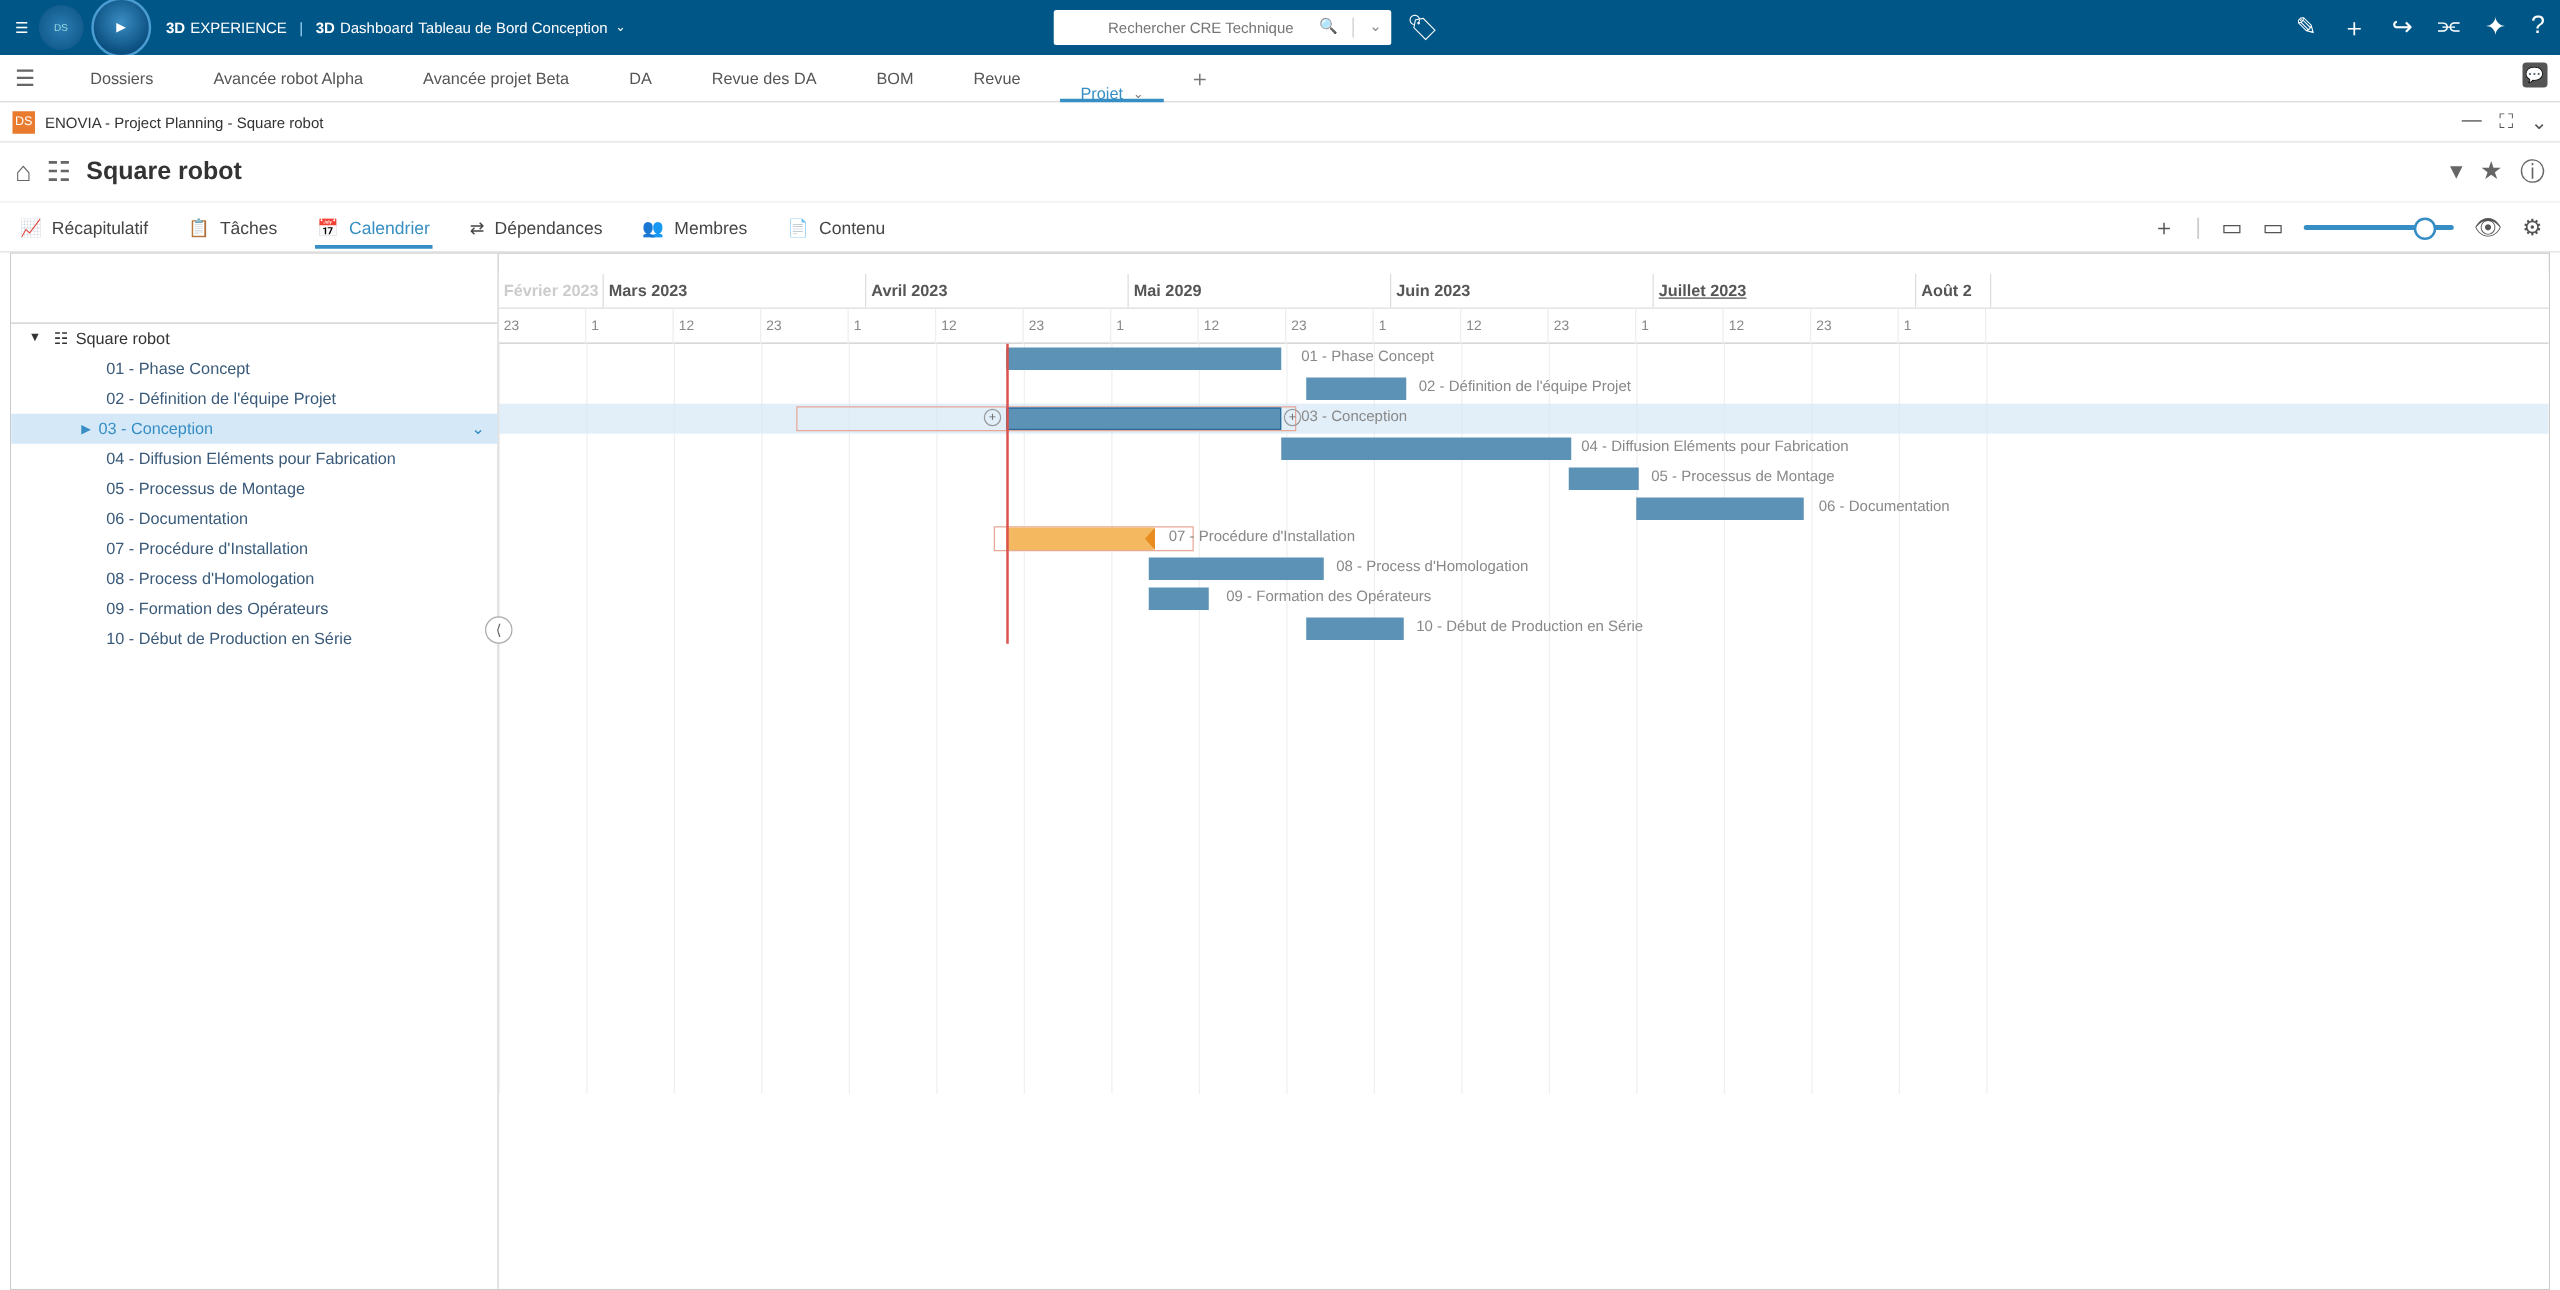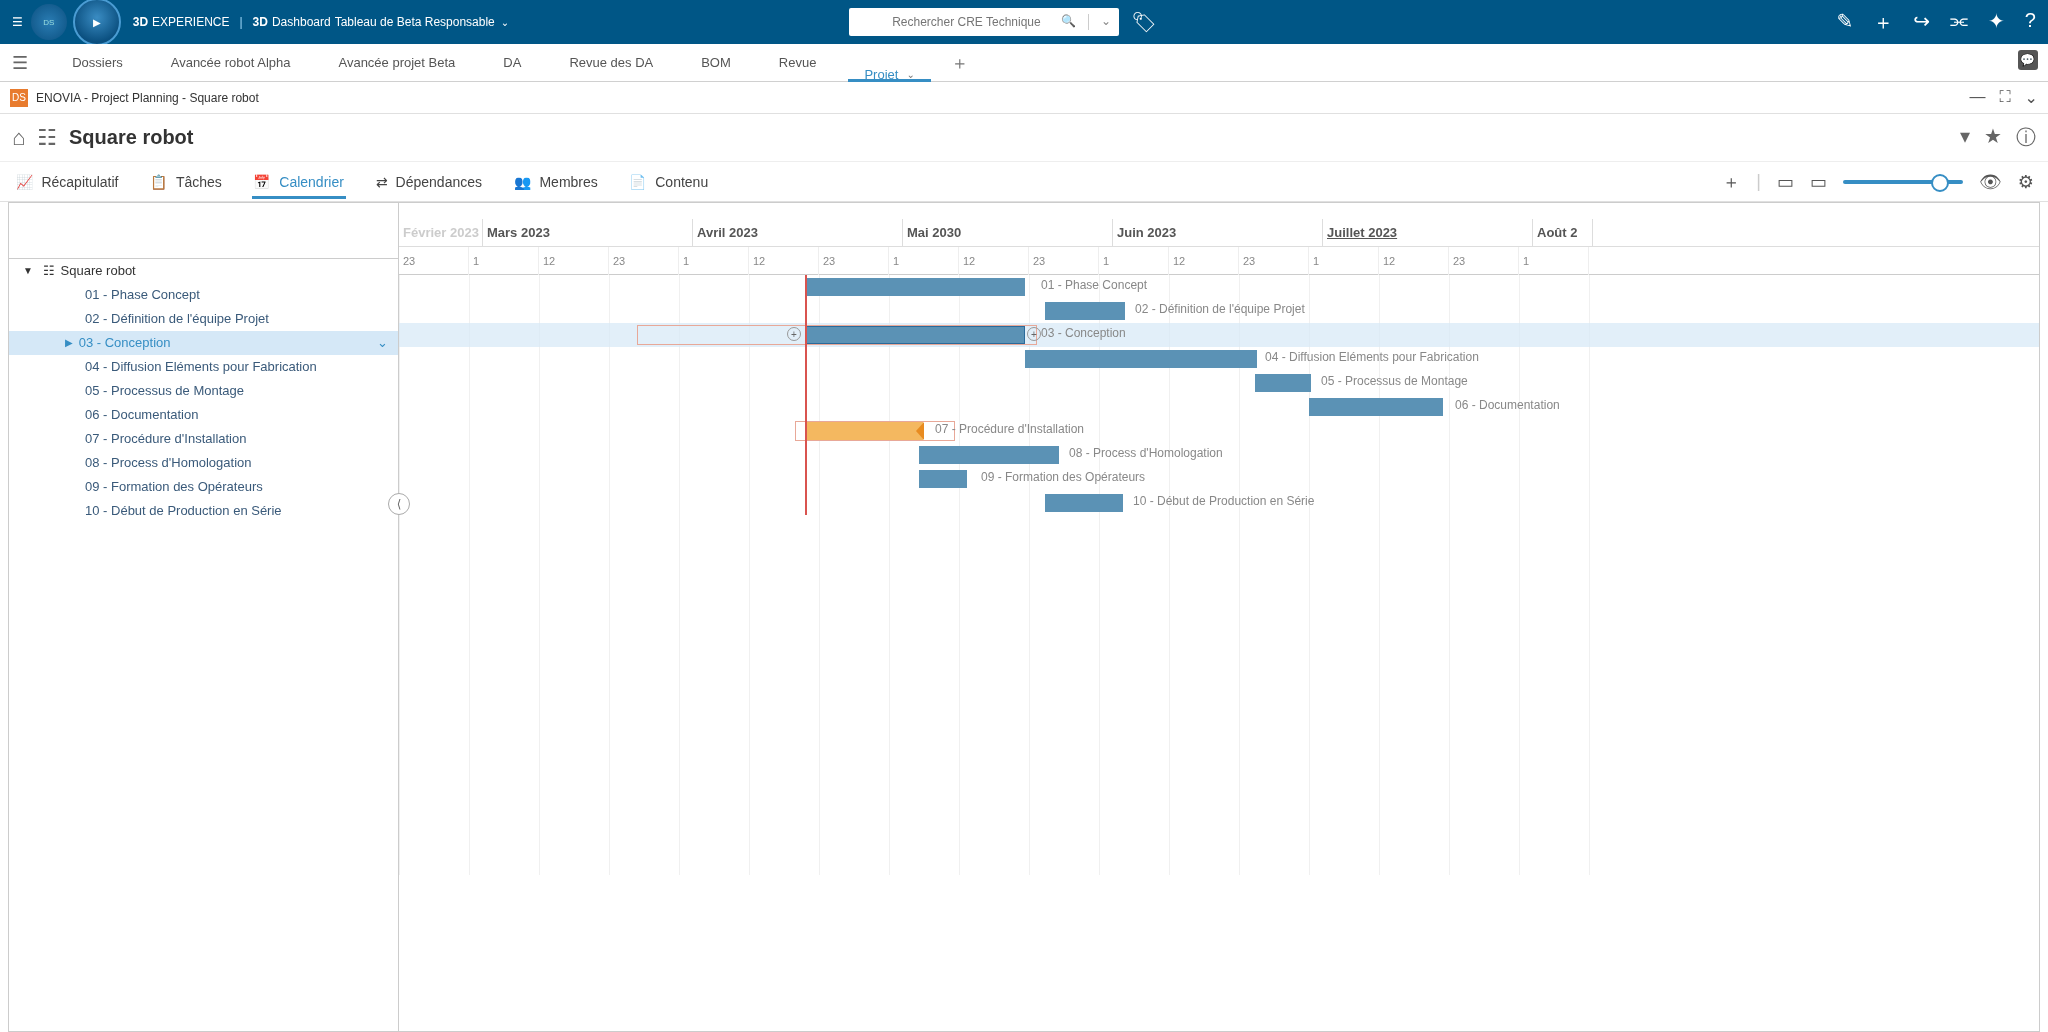--- a/index.html
+++ b/index.html
@@ -97,21 +97,21 @@
   <div class="logo-ds">DS</div>
   <div class="logo-compass"></div>
   <div class="brand">
     <b>3D</b>
       <span>EXPERIENCE</span>
     <span class="brand-sep">|</span>
     <b>3D</b>
       <span>Dashboard</span>
   </div>
   <div class="dashboard-name">
-    <span>Tableau de Beta Responsable</span>
+    <span>Tableau de Bord Conception</span>
       <span class="chev">⌄</span>
   </div>
   <div class="search-wrap">
     <div class="search-box">
       <input placeholder="Rechercher CRE Technique" style="">
       <span class="search-icons">
         <span>🔍</span>
         <span class="search-sep"></span>
         <span>⌄</span>
       </span>
@@ -225,21 +225,21 @@
       </div>
     <div class="collapse-handle">⟨</div>
   </div>
 
   <div class="timeline">
     <div class="timeline-header">
       <div class="month-row" id="month-row">
           <div class="month faded" style="width: 84px;">Février 2023</div>
           <div class="month" style="width: 210px;">Mars 2023</div>
           <div class="month" style="width: 210px; text-align: center;">Avril 2023</div>
-          <div class="month" style="width: 210px;">Mai 2030</div>
+          <div class="month" style="width: 210px;">Mai 2029</div>
           <div class="month" style="width: 210px;">Juin 2023</div>
           <div class="month" style="width: 210px; text-decoration: underline;">Juillet 2023</div>
           <div class="month" style="width: 60px;">Août 2</div>
         </div>
       <div class="day-row" id="day-row">
           <div class="day-col" style="width: 70px;">23</div>
           <div class="day-col" style="width: 70px;">1</div>
           <div class="day-col" style="width: 70px;">12</div>
           <div class="day-col" style="width: 70px;">23</div>
           <div class="day-col" style="width: 70px;">1</div>

